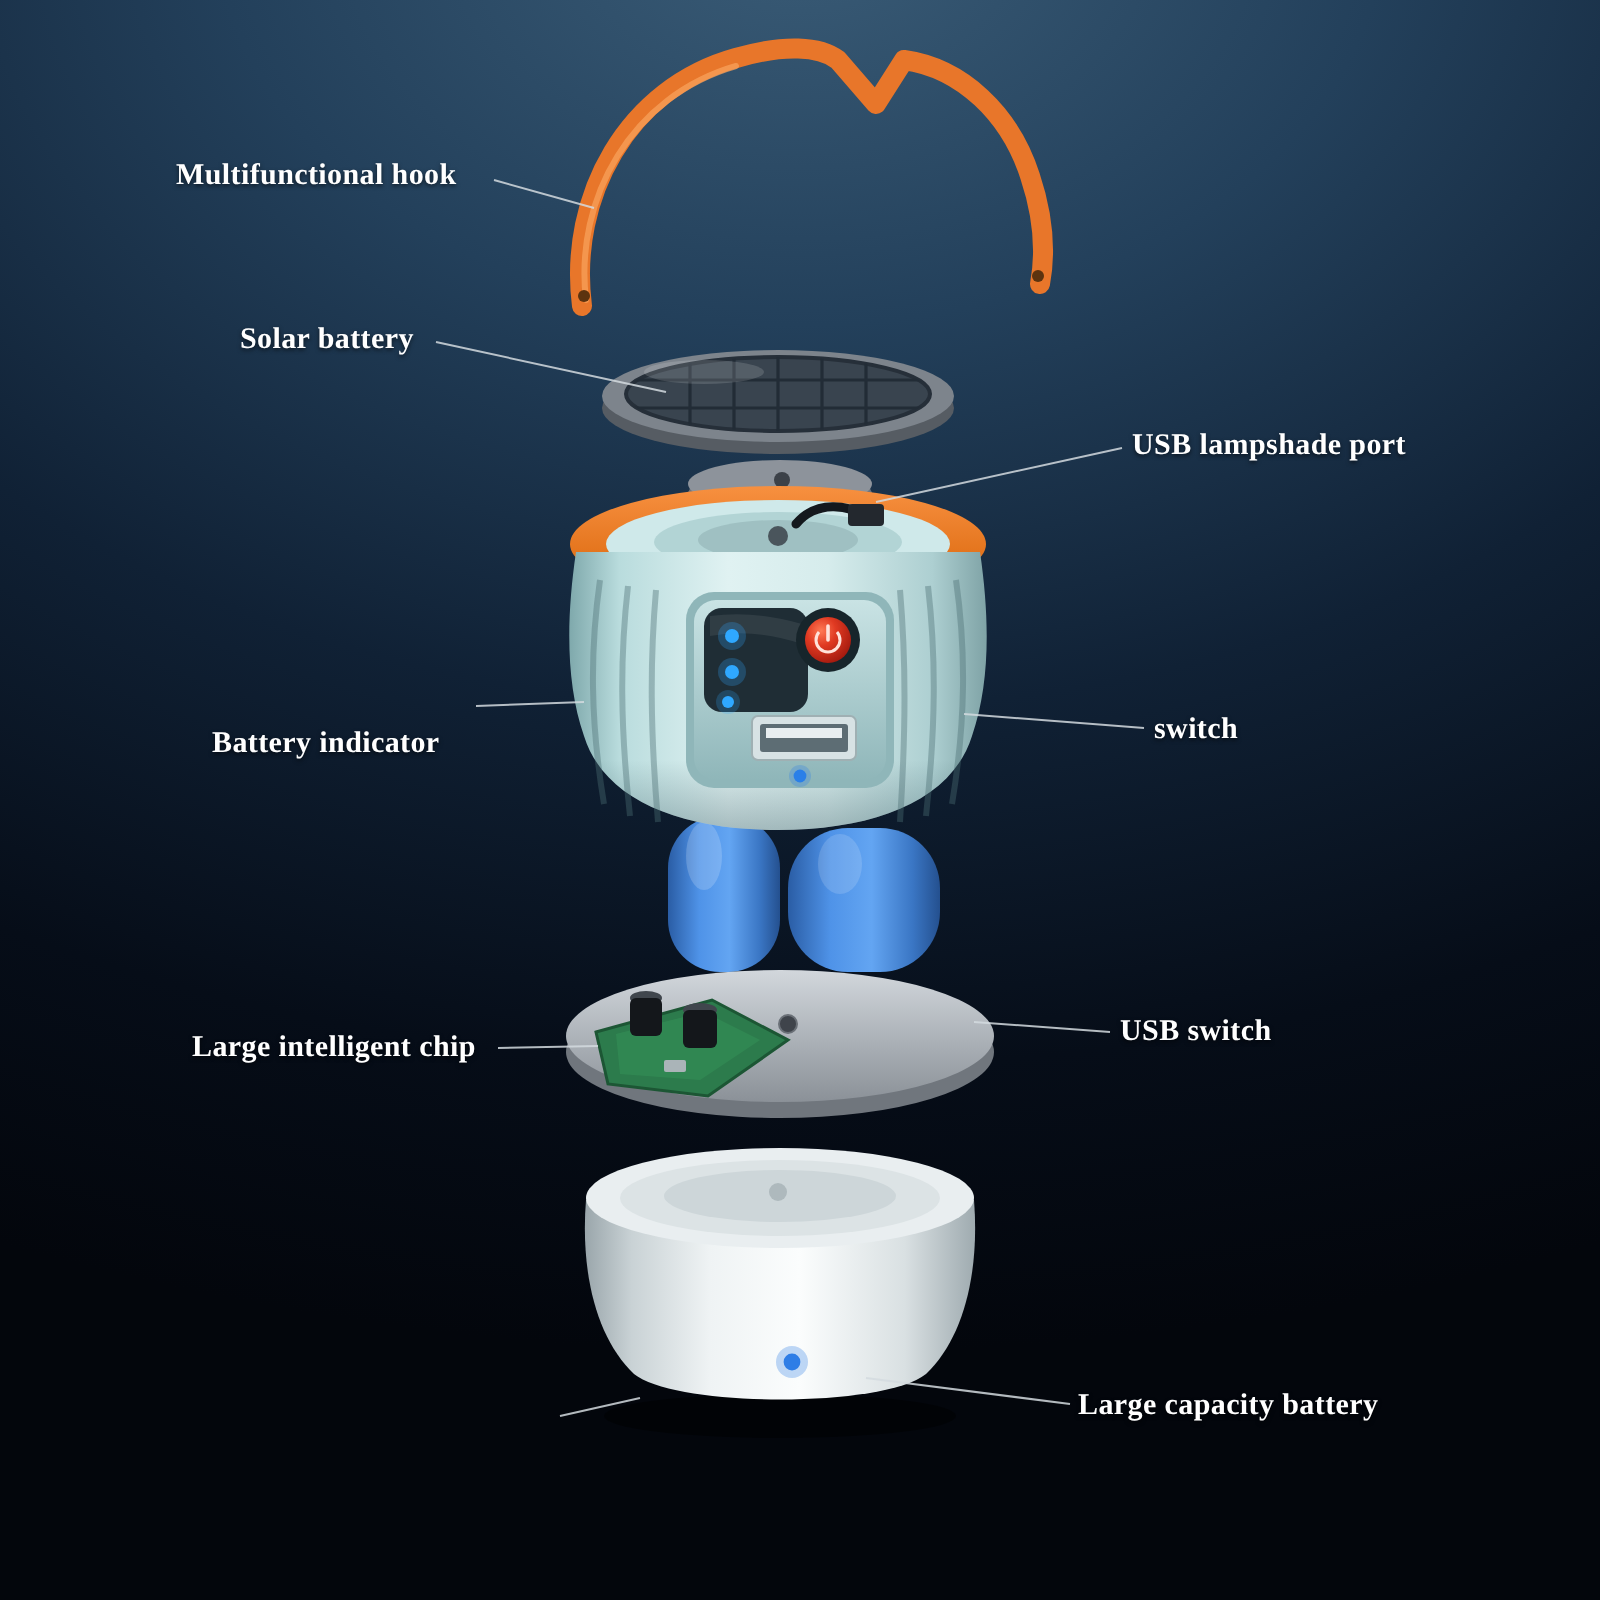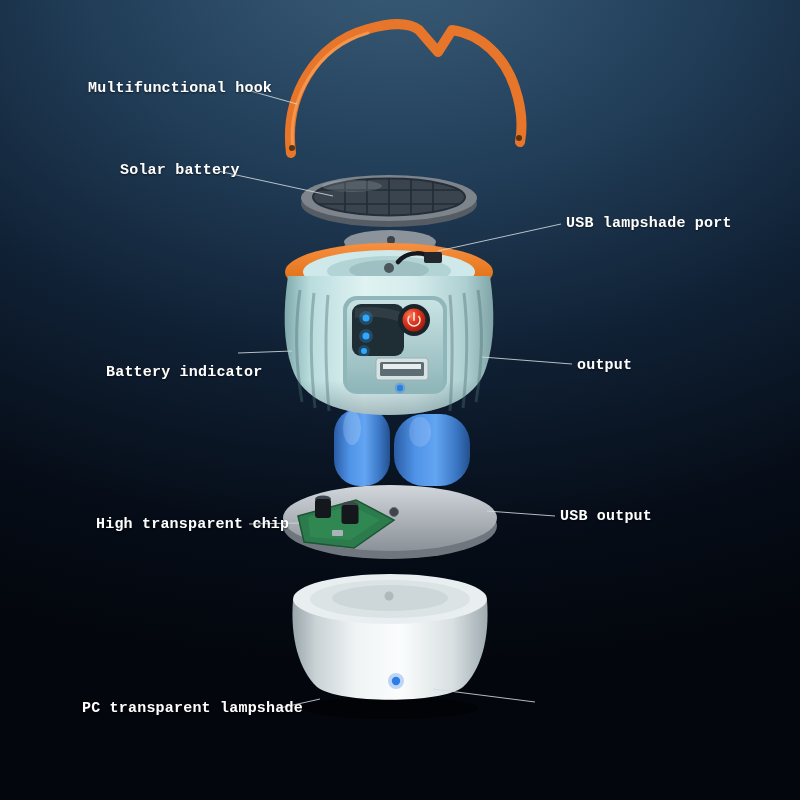--- a/index.html
+++ b/index.html
@@ -1,19 +1,19 @@
 <!DOCTYPE html>
 <html><head>
 <meta charset="utf-8">
 <style>
   html,body{margin:0;padding:0;background:#03060c;}
   .stage{
     position:relative;width:800px;height:752px;overflow:hidden;
     background:radial-gradient(130% 95% at 50% -5%, #3a5c77 0%, #23405b 28%, #102135 55%, #060d18 80%, #03060c 100%);
-    font-family:Liberation Mono, monospace;
+    font-family:Liberation Serif, serif;
   }
   .art{position:absolute;left:0;top:0;width:800px;height:800px;}
   .part-label{
     position:absolute;color:#ffffff;font-size:15px;font-weight:700;
     letter-spacing:.2px;white-space:nowrap;text-shadow:0 1px 2px rgba(0,0,0,.6);
   }
 </style>
 </head>
 <body>
 
@@ -196,18 +196,18 @@
       <line x1="555" y1="516" x2="487" y2="511"></line>
       <line x1="280" y1="708" x2="320" y2="699"></line>
       <line x1="535" y1="702" x2="433" y2="689"></line>
     </g>
   </svg>
 
   <div class="part-label" style="left:88px;top:80px">Multifunctional hook</div>
   <div class="part-label" style="left:120px;top:162px">Solar battery</div>
   <div class="part-label" style="left:566px;top:215px">USB lampshade port</div>
   <div class="part-label" style="left:106px;top:364px">Battery indicator</div>
-  <div class="part-label" style="left:577px;top:357px">output</div>
-  <div class="part-label" style="left:96px;top:516px">High transparent chip</div>
-  <div class="part-label" style="left:560px;top:508px">USB output</div>
-  <div class="part-label" style="left:82px;top:700px">PC transparent lampshade</div>
+  <div class="part-label" style="left:577px;top:357px">switch</div>
+  <div class="part-label" style="left:96px;top:516px">Large intelligent chip</div>
+  <div class="part-label" style="left:560px;top:508px">USB switch</div>
+  <div class="part-label" style="left:539px;top:695px">Large capacity battery</div>
 
 </div>
 
 </body></html>

